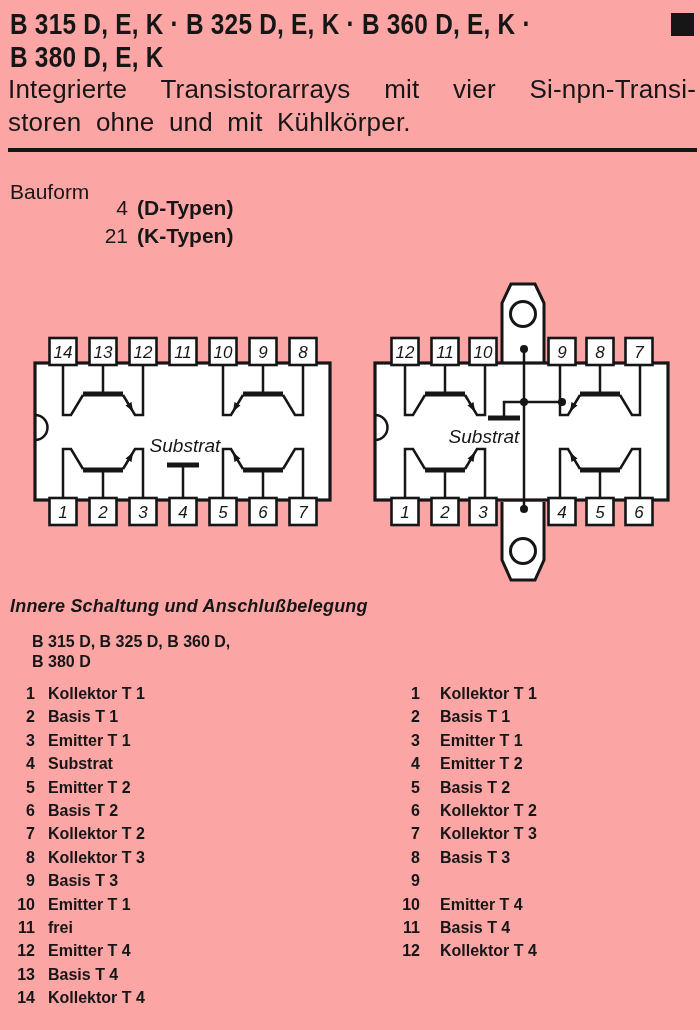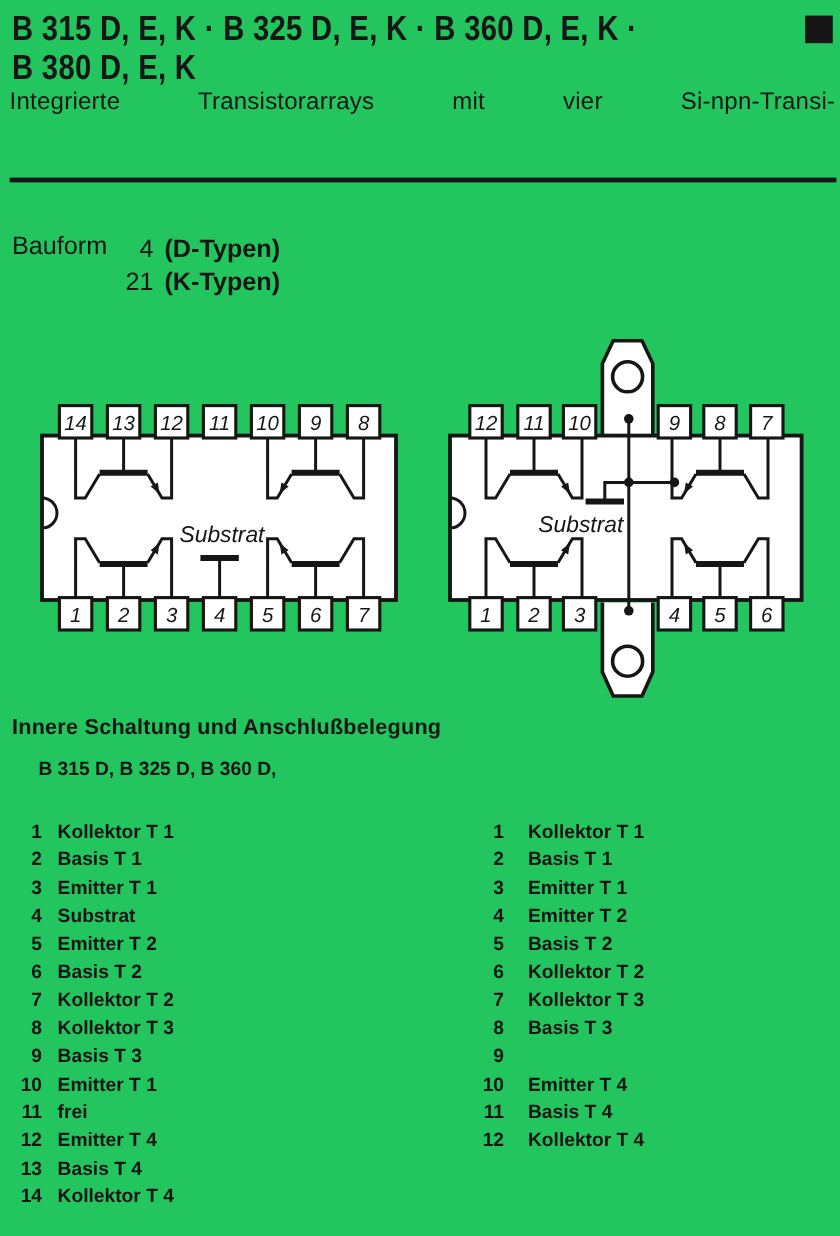--- a/index.html
+++ b/index.html
@@ -1,49 +1,49 @@
 <!DOCTYPE html>
 <html><head>
 <meta charset="utf-8">
 <style>
   html,body{margin:0;padding:0;background:#e8e8e4;}
   #page{
-    position:relative;width:700px;height:1030px;background:#22c55e;
+    position:relative;width:700px;height:1030px;background:#fca5a5;
     font-family:"Liberation Sans",sans-serif;color:#161616;overflow:hidden;
   }
   .abs{position:absolute;}
   .title-line{
     left:10px;font-size:29px;font-weight:700;letter-spacing:.3px;
     transform:scaleX(.84);transform-origin:0 0;white-space:nowrap;
   }
   #title1{top:8px;} #title2{top:41px;}
   #corner-mark{left:671px;top:13px;width:23px;height:23px;background:#161616;}
   .subtitle{
-    left:8px;width:688px;font-size:20px;font-weight:400;letter-spacing:.2px;
+    left:8px;width:688px;font-size:26px;font-weight:400;letter-spacing:.2px;
   }
   #subtitle1{top:74px;text-align:justify;text-align-last:justify;}
   #subtitle2{top:107px;word-spacing:7px;}
   #rule{left:8px;top:148px;width:689px;height:4px;background:#161616;}
   .bf{font-size:21px;}
-  #bauform-label{left:10px;top:194px;}
+  #bauform-label{left:10px;top:180px;}
   #bauform-rows{left:94px;top:194px;line-height:27.5px;}
   .bf-row{display:flex;}
   .bf-num{width:34px;text-align:right;}
   .bf-type{margin-left:9px;font-weight:bold;}
   #diagram-svg{left:0;top:265px;}
   .wire{stroke:#161616;stroke-width:2.5;fill:none;}
   .thick{stroke:#161616;stroke-width:5;fill:none;}
   .bodyrect{stroke:#161616;stroke-width:3.2;fill:#ffffff;}
   .pinbox{stroke:#161616;stroke-width:2.6;fill:#ffffff;}
   .lug{stroke:#161616;stroke-width:3;fill:#ffffff;}
   .hole{stroke:#161616;stroke-width:3;fill:none;}
   .dot{fill:#161616;}
   .pn{font-family:"Liberation Sans",sans-serif;font-style:italic;font-size:17px;fill:#161616;text-anchor:middle;}
   .sublabel{font-family:"Liberation Sans",sans-serif;font-style:italic;font-size:19px;fill:#161616;text-anchor:middle;}
-  #pinout-heading{left:10px;top:596px;font-size:18px;font-weight:700;letter-spacing:.2px;}
+  #pinout-heading{left:10px;top:596px;font-size:18px;font-weight:700;letter-spacing:.2px;font-style:italic;}
   .colhead{top:632px;font-size:16px;line-height:20px;}
   #colhead-left{left:32px;font-weight:700;}
   #colhead-right{left:408px;font-weight:400;}
   .plist{top:682px;font-size:16px;font-weight:700;}
   #plist-left{left:9px;}
   #plist-right{left:392px;}
   .prow{display:flex;line-height:23.4px;}
   #plist-left .pnum{width:26px;text-align:right;}
   #plist-left .plbl{margin-left:13px;}
   #plist-right .pnum{width:28px;text-align:right;}
@@ -52,20 +52,21 @@
 </head>
 <body>
 
 <div id="page">
 
   <div id="title1" class="abs title-line">B 315 D, E, K · B 325 D, E, K · B 360 D, E, K ·</div>
   <div id="title2" class="abs title-line">B 380 D, E, K</div>
   <div id="corner-mark" class="abs"></div>
 
   <div id="subtitle1" class="abs subtitle">Integrierte Transistorarrays mit vier Si-npn-Transi-</div>
+  <div id="subtitle2" class="abs subtitle">storen ohne und mit Kühlkörper.</div>
 
   <div id="rule" class="abs"></div>
 
   <div id="bauform-label" class="abs bf">Bauform</div>
   <div id="bauform-rows" class="abs bf">
     <div class="bf-row">
       <span class="bf-num">4</span>
       <span class="bf-type">(D-Typen)</span>
     </div>
     <div class="bf-row">
@@ -234,20 +235,21 @@
           <rect class="pinbox" x="625.5" y="498" width="27" height="27"></rect>
           <text class="pn" x="639" y="518">6</text>
         </g>
     </g>
   </svg>
 
   <div id="pinout-heading" class="abs">Innere Schaltung und Anschlußbelegung</div>
 
   <div id="colhead-left" class="abs colhead">
     <div>B 315 D, B 325 D, B 360 D,</div>
+    <div>B 380 D</div>
   </div>
 
   <div id="plist-left" class="abs plist">
     <div class="prow">
         <span class="pnum">1</span>
         <span class="plbl">Kollektor T 1</span>
       </div>
     <div class="prow">
         <span class="pnum">2</span>
         <span class="plbl">Basis T 1</span>

